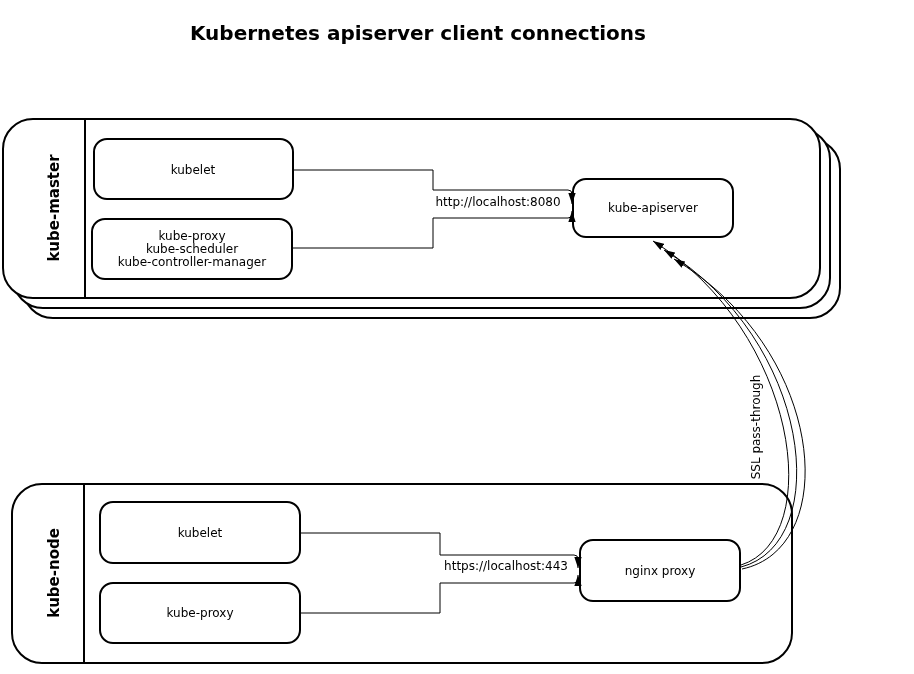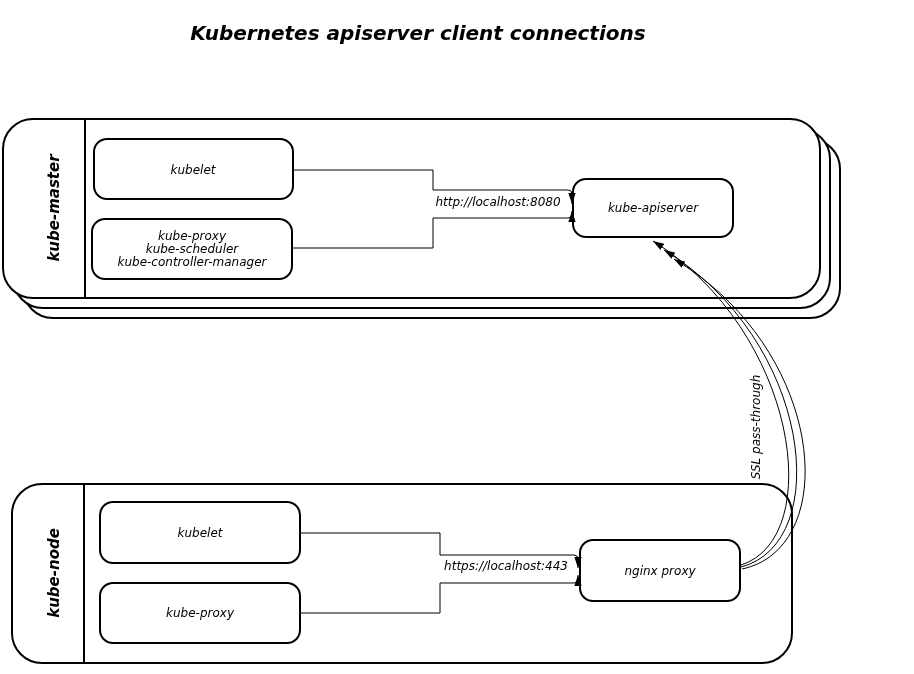--- a/index.html
+++ b/index.html
@@ -6,21 +6,20 @@
     margin: 0;
     padding: 0;
     background: #ffffff;
   }
   #canvas-wrap {
     position: relative;
     width: 914px;
     height: 674px;
     background: #ffffff;
     font-family: "DejaVu Sans", sans-serif;
-    font-style: italic;
   }
   svg text {
     font-family: "DejaVu Sans", sans-serif;
     fill: #000000;
   }
   .diagram-title {
     font-size: 20px;
     font-weight: bold;
   }
   .cluster-label {

